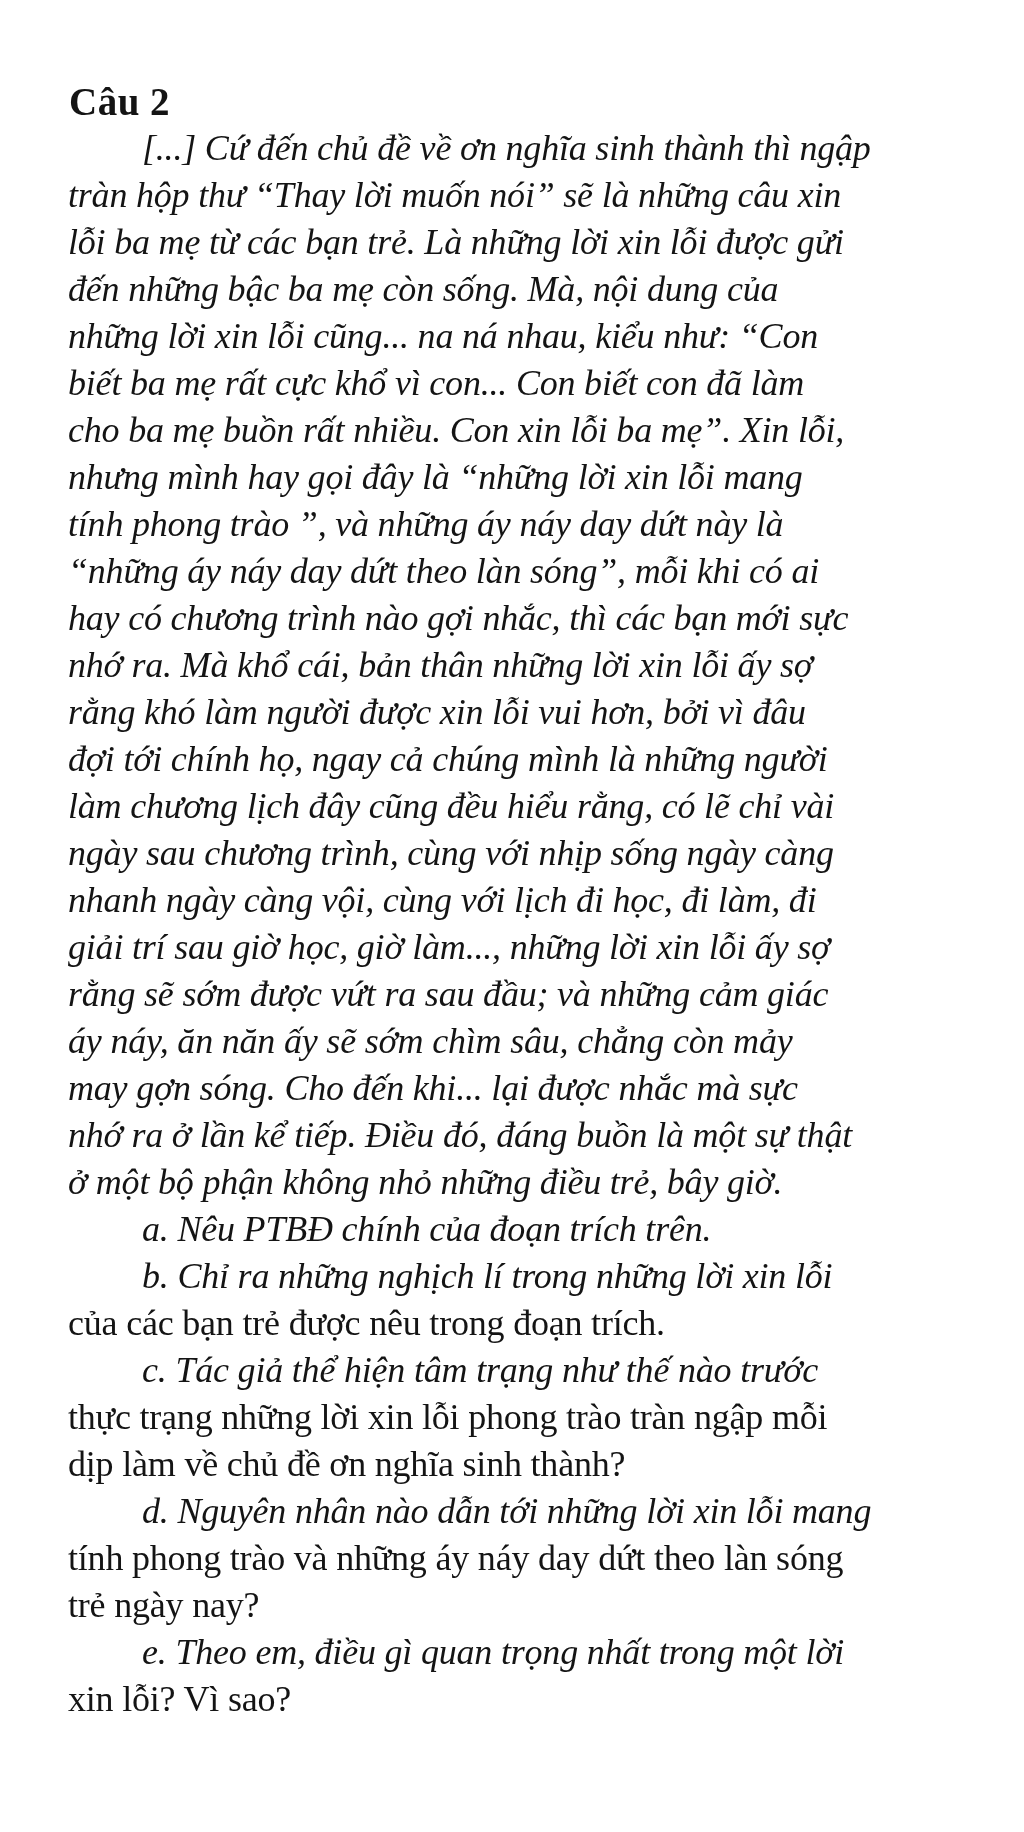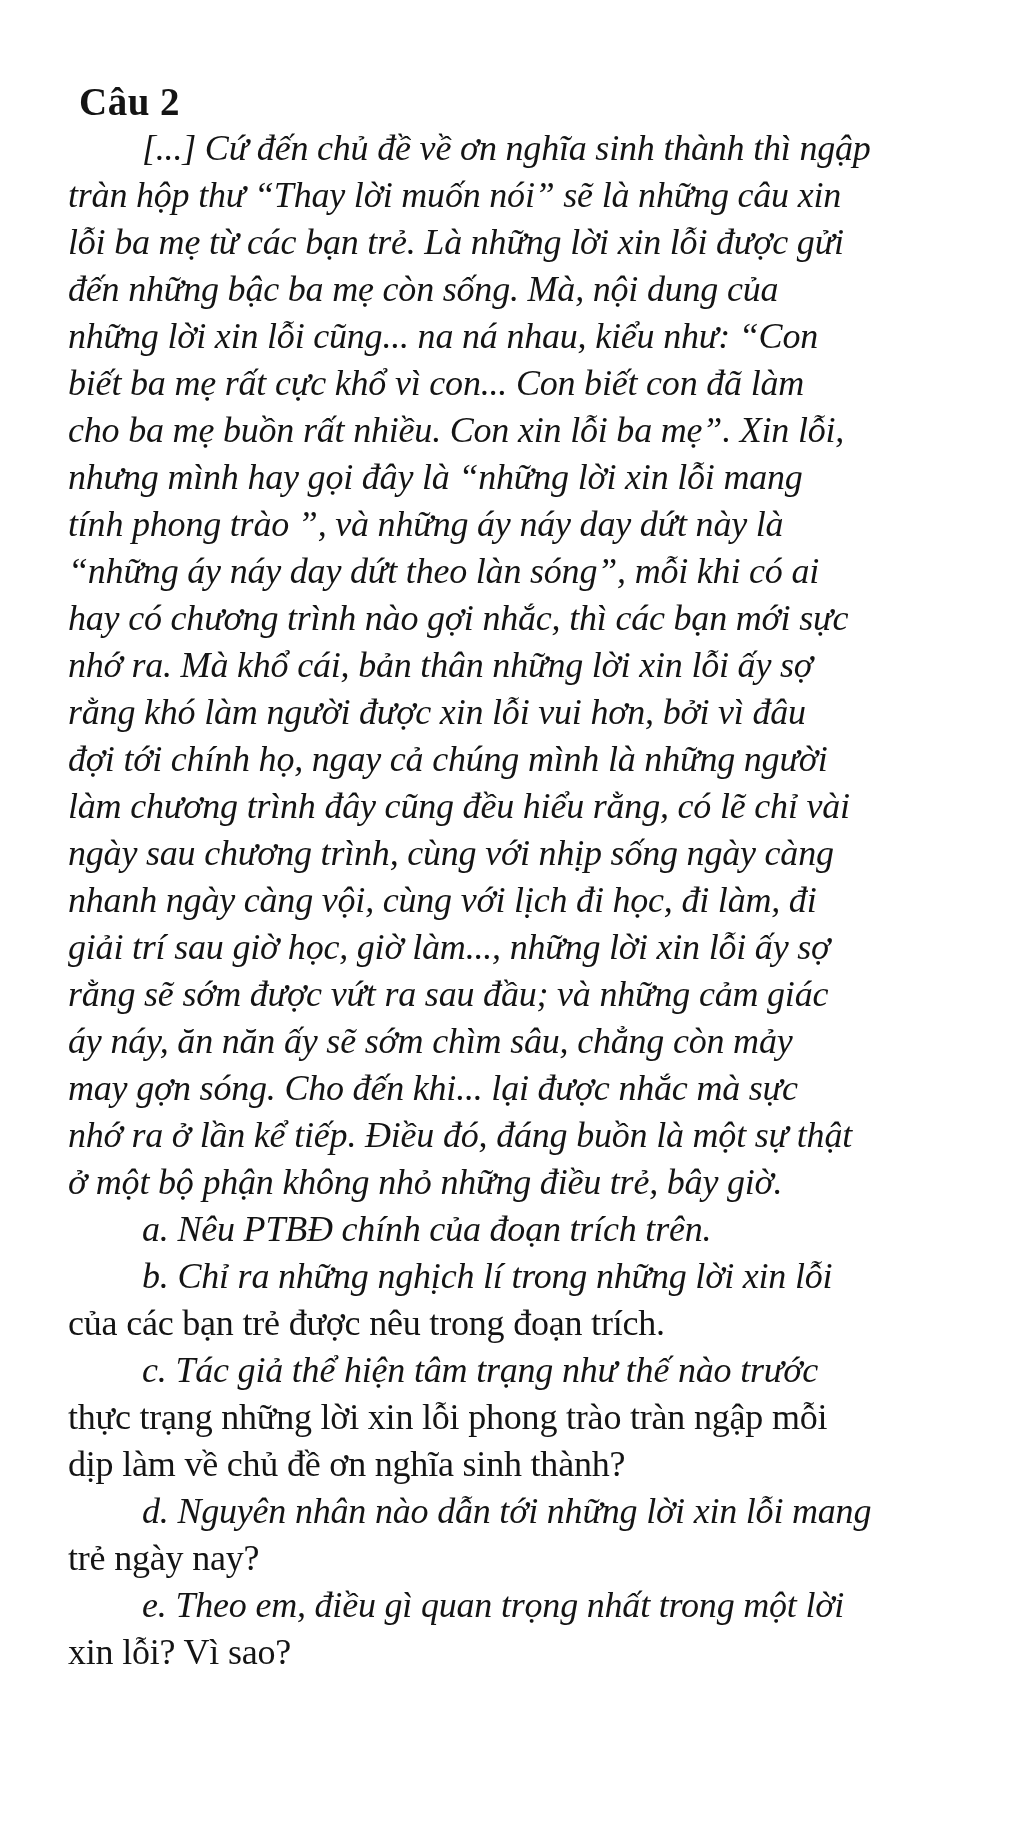--- a/index.html
+++ b/index.html
@@ -18,21 +18,21 @@
     box-sizing: border-box;
     width: 1024px;
     height: 1832px;
     padding: 78px 40px 0 68px;
     background: #ffffff;
   }
   .title {
     font-size: 39px;
     font-weight: bold;
     line-height: 47px;
-    margin: 0 0 0 11px;
+    margin: 0 0 0 1px;
     letter-spacing: 0.5px;
   }
   .line {
     font-size: 36px;
     line-height: 47px;
     white-space: nowrap;
     letter-spacing: -0.2px;
   }
   .passage .line {
     font-style: italic;
@@ -71,21 +71,21 @@
       <div class="line">“những áy náy day dứt theo làn sóng”, mỗi khi có ai</div>
 
       <div class="line">hay có chương trình nào gợi nhắc, thì các bạn mới sực</div>
 
       <div class="line">nhớ ra. Mà khổ cái, bản thân những lời xin lỗi ấy sợ</div>
 
       <div class="line">rằng khó làm người được xin lỗi vui hơn, bởi vì đâu</div>
 
       <div class="line">đợi tới chính họ, ngay cả chúng mình là những người</div>
 
-      <div class="line">làm chương trình đây cũng đều hiểu rằng, có lẽ chỉ vài</div>
+      <div class="line">làm chương lịch đây cũng đều hiểu rằng, có lẽ chỉ vài</div>
 
       <div class="line">ngày sau chương trình, cùng với nhịp sống ngày càng</div>
 
       <div class="line">nhanh ngày càng vội, cùng với lịch đi học, đi làm, đi</div>
 
       <div class="line">giải trí sau giờ học, giờ làm..., những lời xin lỗi ấy sợ</div>
 
       <div class="line">rằng sẽ sớm được vứt ra sau đầu; và những cảm giác</div>
 
       <div class="line">áy náy, ăn năn ấy sẽ sớm chìm sâu, chẳng còn mảy</div>
@@ -106,20 +106,21 @@
       <div class="line">của các bạn trẻ được nêu trong đoạn trích.</div>
 
       <div class="line indent">c. Tác giả thể hiện tâm trạng như thế nào trước</div>
 
       <div class="line">thực trạng những lời xin lỗi phong trào tràn ngập mỗi</div>
 
       <div class="line">dịp làm về chủ đề ơn nghĩa sinh thành?</div>
 
       <div class="line indent">d. Nguyên nhân nào dẫn tới những lời xin lỗi mang</div>
 
+      <div class="line">tính phong trào và những áy náy day dứt theo làn sóng</div>
 
 
       <div class="line">trẻ ngày nay?</div>
 
       <div class="line indent">e. Theo em, điều gì quan trọng nhất trong một lời</div>
 
       <div class="line">xin lỗi? Vì sao?</div>
     </div>
 </div>
 

